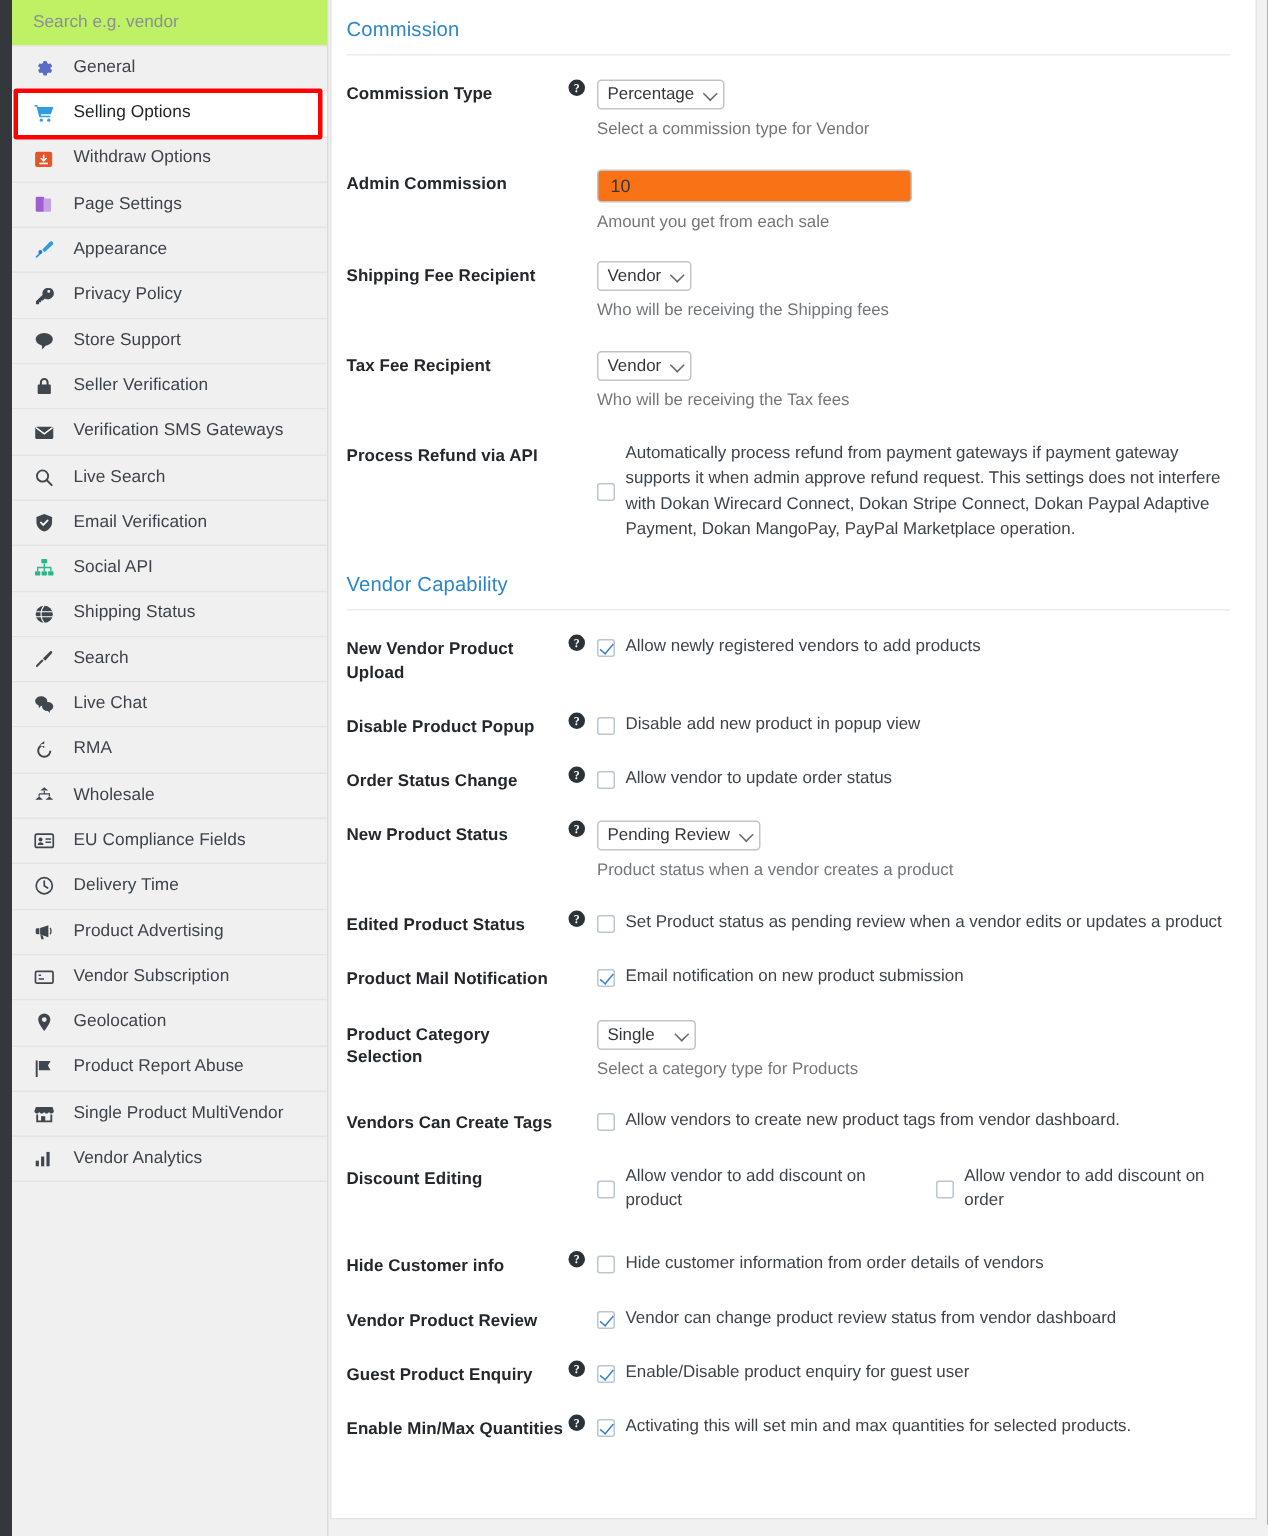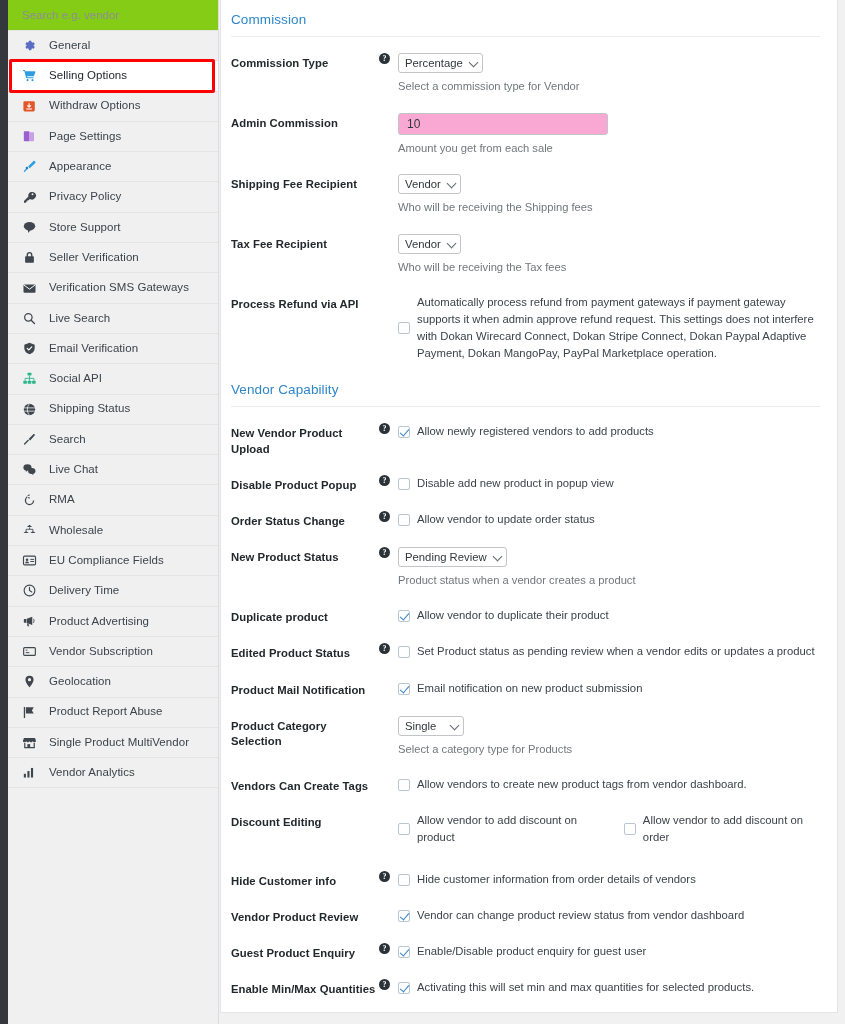--- a/index.html
+++ b/index.html
@@ -18,21 +18,21 @@
   .rail { position:absolute; left:0; top:0; width:8px; height:1024px; background:#34383c; }
 
   
   .sidebar {
     position:absolute; left:8px; top:0; width:211px; height:1024px;
     background:#f0f0f1;
     border-right:1px solid #dcdcde;
   }
   .search-box {
     height:31px; display:flex; align-items:center;
-    padding:0 12px; background:#84cc16;
+    padding:0 12px; background:#bef264;
     border-bottom:1px solid #e2e4e7;
   }
   .search-box input {
     border:0; outline:0; background:transparent; width:100%;
     font-family:"Liberation Sans", sans-serif; font-size:11.5px; color:#50575e;
   }
   .search-box input::placeholder { color:#8c8f94; }
 
   .nav-item {
     position:relative;
@@ -100,21 +100,21 @@
     padding:2px 19px 2px 6px; height:20px; line-height:14px; outline:0;
     cursor:pointer;
   }
   .sel-wrap { position:relative; display:inline-block; }
   .sel-wrap .chev {
     position:absolute; right:6px; top:6px; width:7px; height:7px;
     border-right:1.3px solid #646970; border-bottom:1.3px solid #646970;
     transform:rotate(45deg); pointer-events:none;
   }
   input.txt {
-    border:1px solid #c3c4c7; border-radius:3px; background:#f9a8d4;
+    border:1px solid #c3c4c7; border-radius:3px; background:#f97316;
     font-family:"Liberation Sans", sans-serif; font-size:12px; color:#32373c;
     padding:3px 8px; height:22px; width:210px; outline:0;
   }
   .hint { color:#72777c; font-size:11.2px; margin-top:6px; line-height:1.4; }
 
   .cbline { display:flex; align-items:center; margin-bottom:3px; }
   .cb {
     width:12px; height:12px; flex:0 0 12px; border:1px solid #b9c6d4;
     border-radius:2px; background:#fff; position:relative; margin-right:7px;
     margin-top:1px; cursor:pointer;
@@ -510,32 +510,20 @@
               <select class="sel">
                 <option>Pending Review</option>
               </select>
               <span class="chev"></span>
             </span>
           </div>
           <div class="hint" style="margin-left:19px">Product status when a vendor creates a product</div>
         </div>
       </div>
 
-      <div class="row">
-        <div class="lab">Duplicate product</div>
-        <div class="ctl">
-            <div class="ctl-line">
-          <span class="no-q"></span>
-          <div class="cbline" style="margin:0">
-            <span class="cb on"></span>
-            <span class="cbtxt">Allow vendor to duplicate their product</span>
-          </div>
-        </div>
-          </div>
-      </div>
 
       <div class="row">
         <div class="lab">Edited Product Status</div>
         <div class="ctl">
             <div class="ctl-line">
           <span class="qmark">?</span>
           <div class="cbline" style="margin:0">
             <span class="cb"></span>
             <span class="cbtxt">Set Product status as pending review when a vendor edits or updates a product</span>
           </div>

